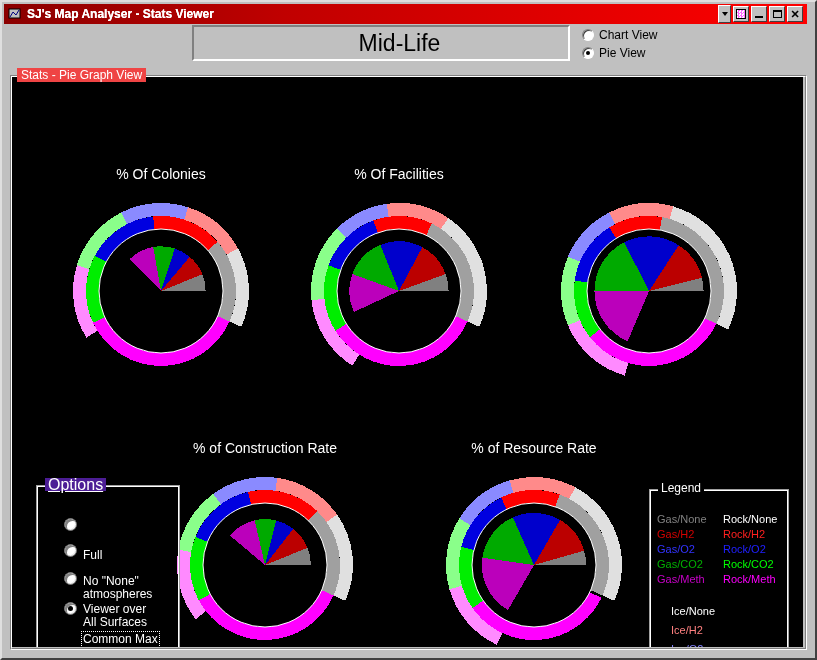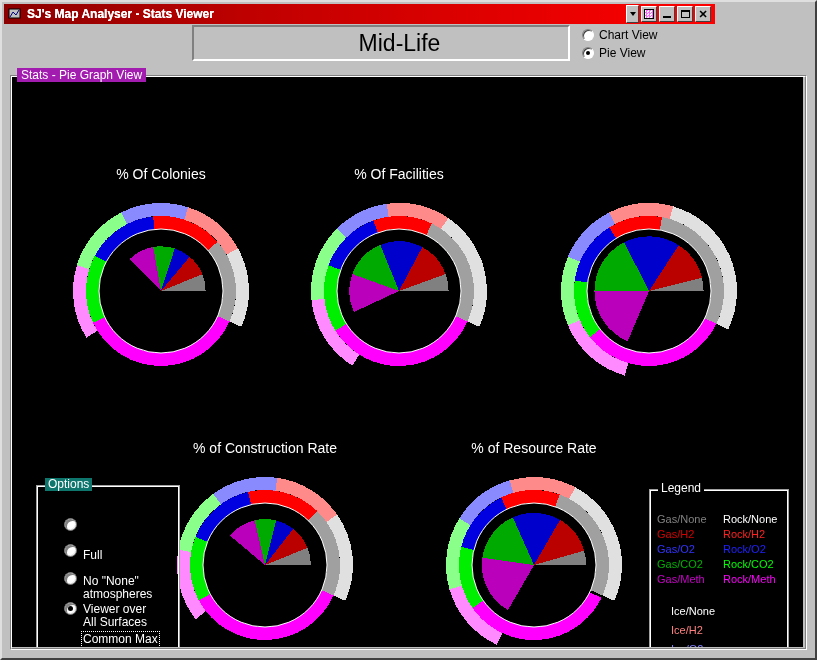--- a/index.html
+++ b/index.html
@@ -12,21 +12,21 @@
     position:absolute;left:0;top:0;width:817px;height:660px;
     background:#c0c0c0;
     box-sizing:border-box;
     border-top:2px solid #dfdfdf;
     border-left:2px solid #dfdfdf;
     border-right:2px solid #404040;
     border-bottom:2px solid #404040;
   }
   
   .titlebar{
-    position:absolute;left:2px;top:2px;width:711px;height:20px;
+    position:absolute;left:2px;top:2px;width:803px;height:20px;
     background:linear-gradient(to right,#8b0000 0%,#c00000 35%,#ff0000 100%);
     display:flex;align-items:center;
   }
   .title-icon{
     width:14px;height:14px;margin-left:4px;margin-right:5px;
     position:relative;flex:0 0 auto;
   }
   .title-text{
     color:#ffffff;font-size:12px;font-weight:bold;
     letter-spacing:0px;white-space:nowrap;
@@ -106,21 +106,21 @@
     border-top:1px solid #808080;border-left:1px solid #808080;
     border-right:1px solid #ffffff;border-bottom:1px solid #ffffff;
   }
   .group-border-in{
     position:absolute;left:5px;top:8px;right:5px;bottom:5px;
     border-top:1px solid #ffffff;border-left:1px solid #ffffff;
     border-right:1px solid #808080;border-bottom:1px solid #808080;
   }
   .group-title{
     position:absolute;left:11px;top:0px;height:14px;
-    background:#a21caf;padding:0 4px;
+    background:#ef4444;padding:0 4px;
     color:#ffffff;font-size:12px;line-height:14px;white-space:nowrap;z-index:3;
   }
   .canvas{
     position:absolute;left:6px;top:9px;width:791px;height:570px;
     background:#000000;overflow:hidden;
   }
 
   
   .pie-chart{position:absolute;}
   .pie-title{
@@ -135,22 +135,22 @@
   }
   .optbox .ob{
     position:absolute;left:0;top:6px;right:0;bottom:0;
     border:1px solid #a0a0a0;
   }
   .optbox .ob2{
     position:absolute;left:1px;top:7px;right:1px;bottom:1px;
     border:1px solid #ffffff;
   }
   .optbox-title{
-    position:absolute;left:9px;top:-1px;background:#0f766e;padding:0 3px;
-    color:#ffffff;font-size:12px;line-height:13px;z-index:3;white-space:nowrap;
+    position:absolute;left:9px;top:-1px;background:#4c1d95;padding:0 3px;
+    color:#ffffff;font-size:16px;line-height:13px;z-index:3;white-space:nowrap;text-decoration:underline;
   }
   .opt-item{
     position:absolute;display:flex;align-items:flex-start;left:28px;
   }
   .opt-radio{
     width:13px;height:13px;border-radius:50%;
     background:#ffffff;
     box-shadow:inset 2px 2px 0 #808080, inset -1px -1px 0 #e8e8e8;
     border:1px solid #707070;
     box-sizing:border-box;margin-right:6px;flex:0 0 auto;position:relative;

